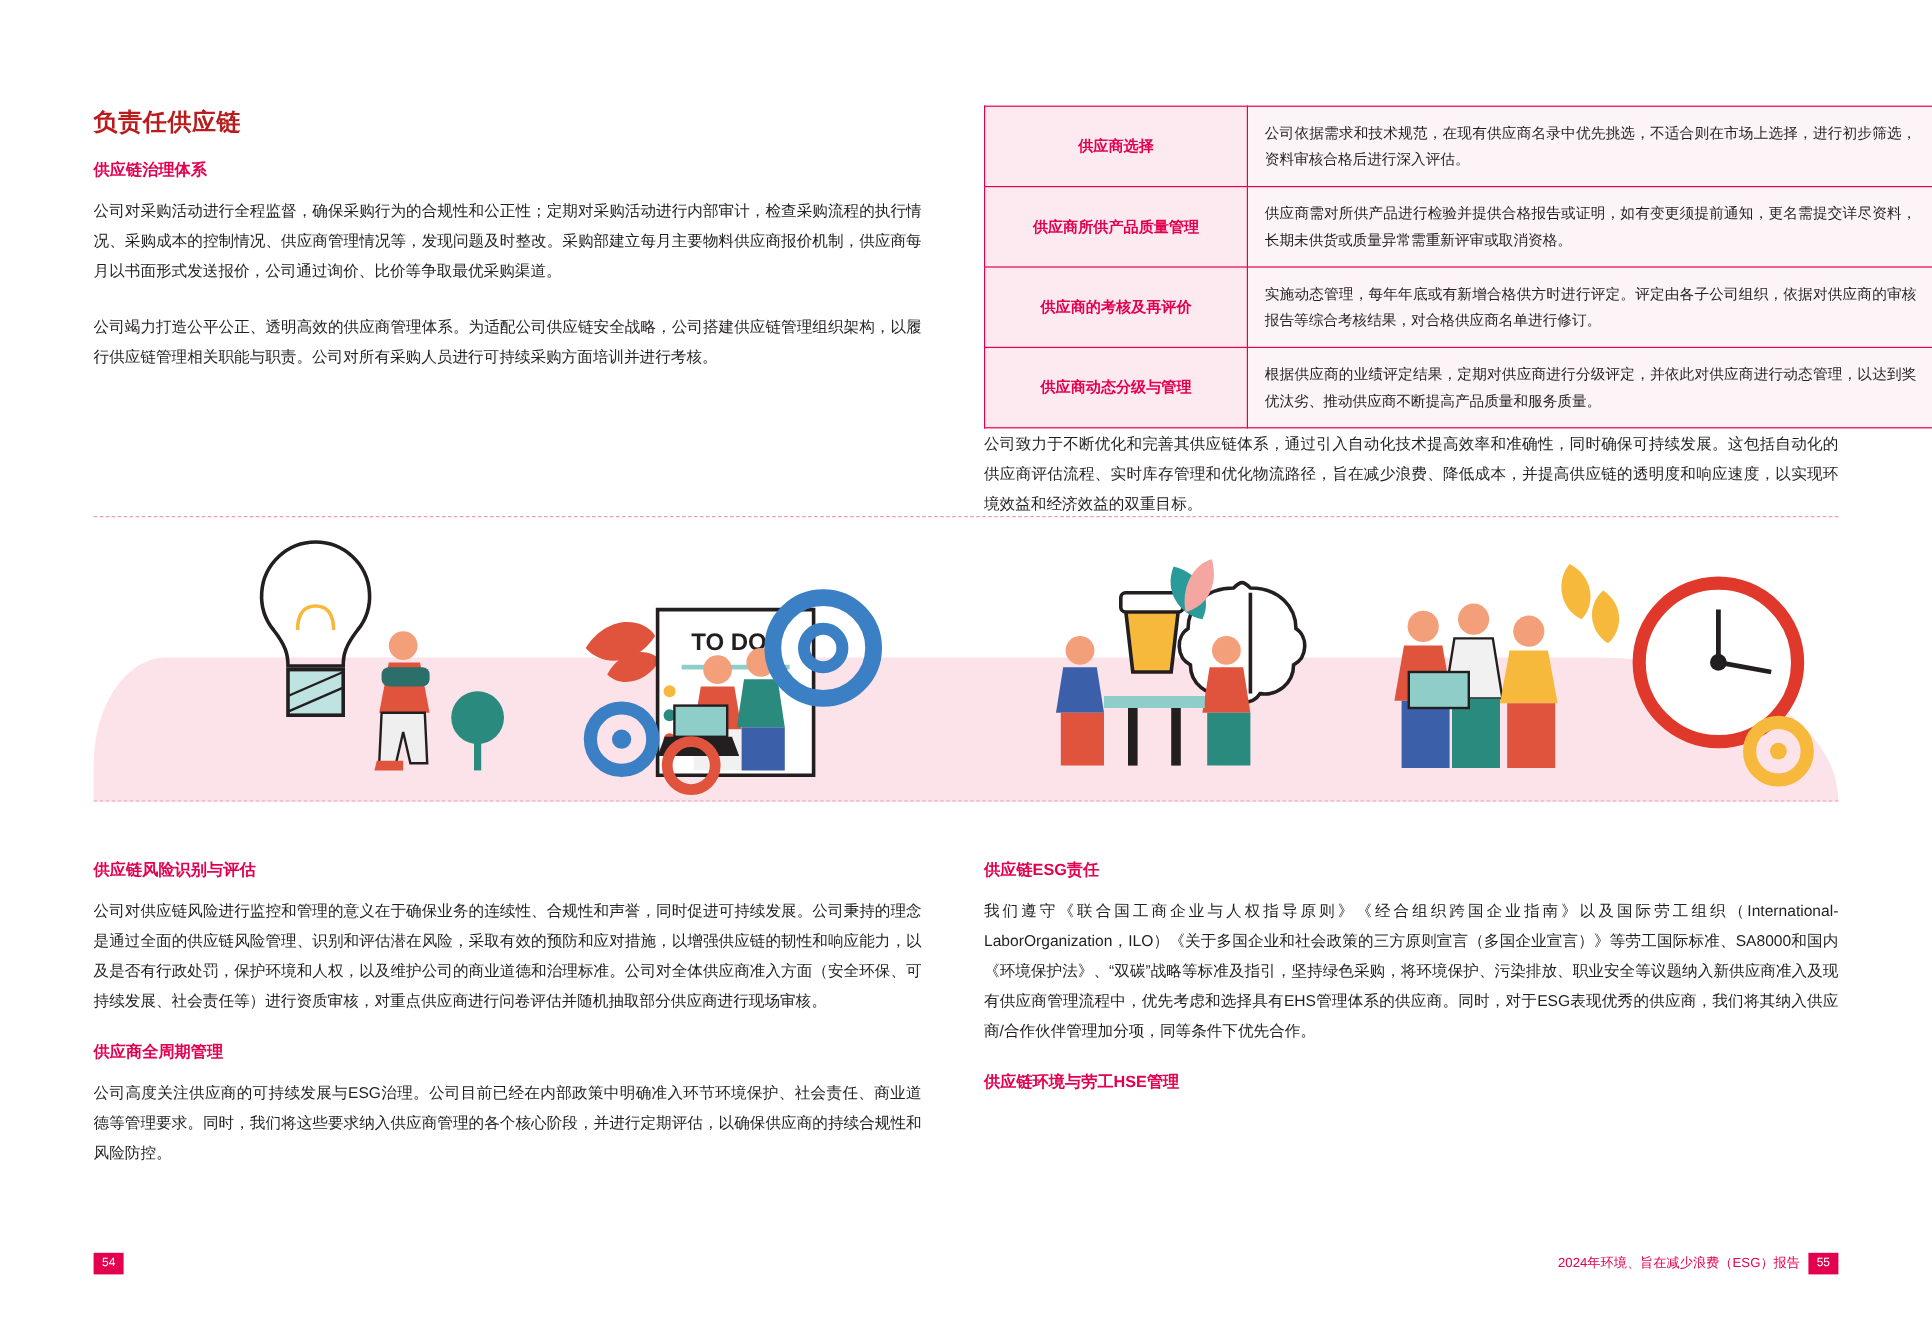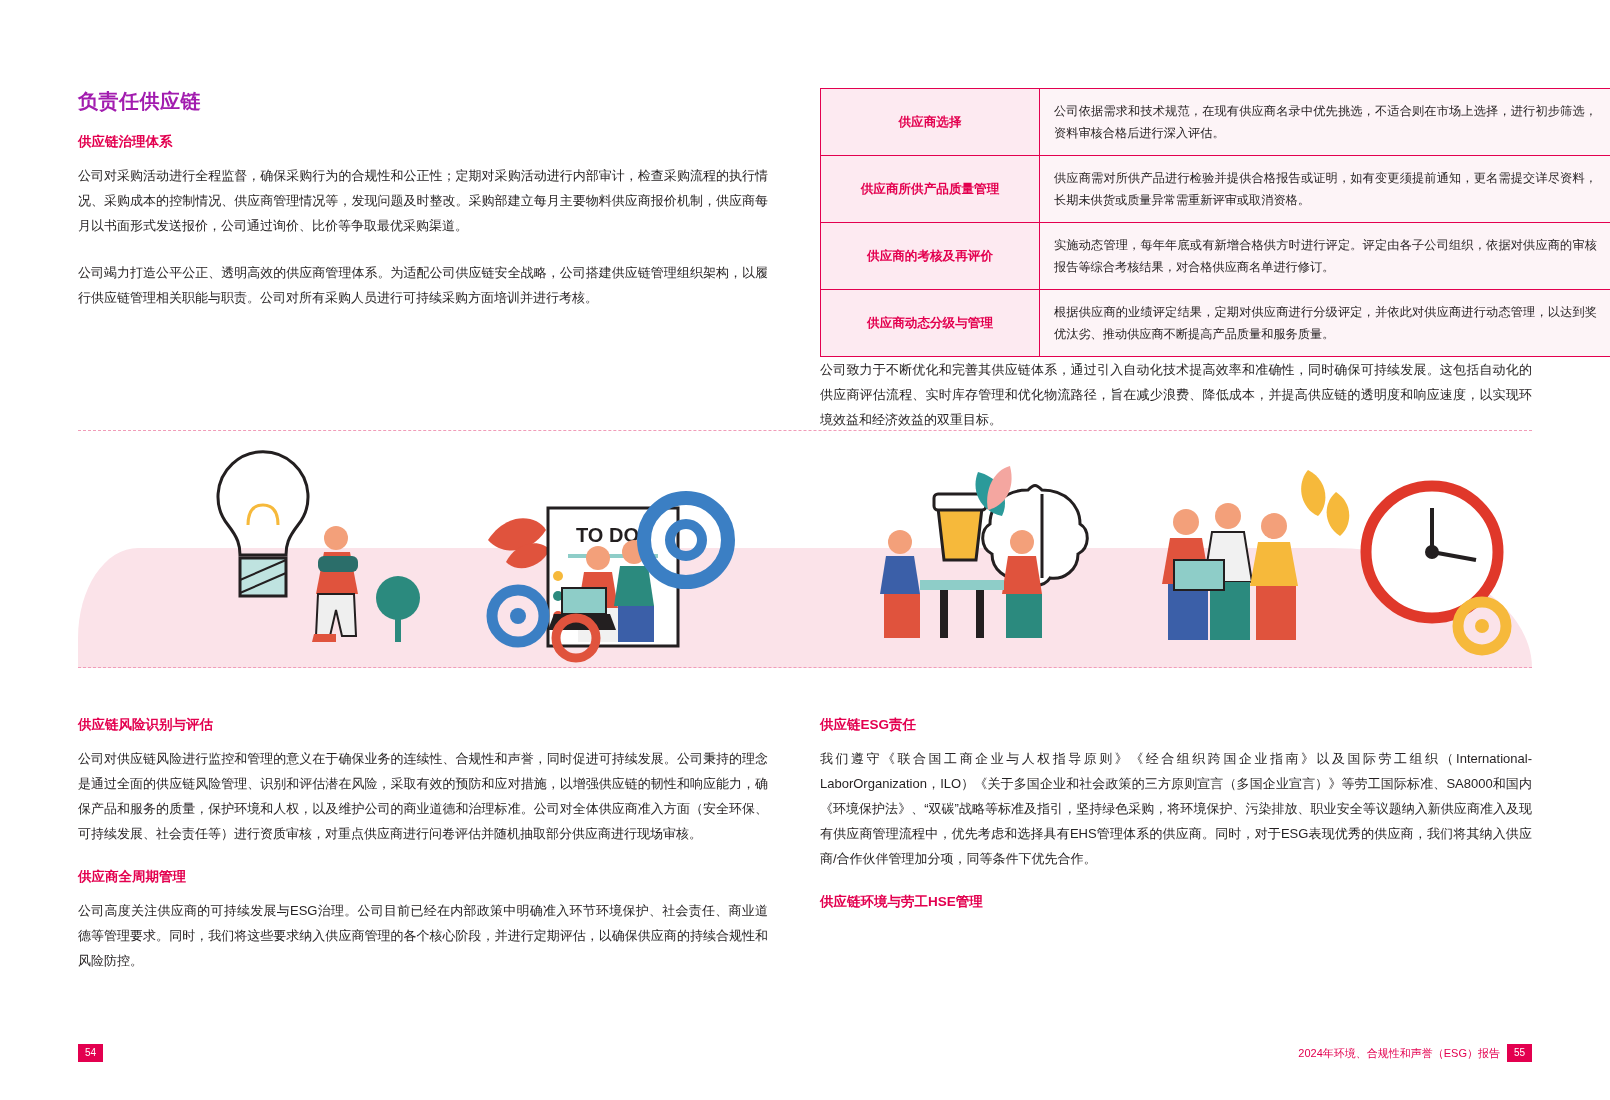--- a/index.html
+++ b/index.html
@@ -8,21 +8,21 @@
     font-family:"Liberation Sans","DejaVu Sans",sans-serif;
     color:#221f1f;position:relative;overflow:hidden;
   }
   .page{position:absolute;inset:0;}
 
   
   .col-left{position:absolute;left:78px;top:88px;width:690px;}
   .col-right{position:absolute;left:820px;top:88px;width:712px;}
 
   h1.section-title{
-    font-size:20px;font-weight:bold;color:#a21caf;margin:0 0 18px 0;
+    font-size:20px;font-weight:bold;color:#b91c1c;margin:0 0 18px 0;
     letter-spacing:.5px;
   }
   h2.sub-title{
     font-size:13.5px;font-weight:bold;color:#e3004f;margin:16px 0 12px 0;
   }
   p.body-text{
     font-size:13px;line-height:25px;margin:0 0 22px 0;color:#231f20;
     text-align:justify;
   }
   p.body-text.last{margin-bottom:20px;}
@@ -231,30 +231,30 @@
         <circle cx="1404" cy="196" r="24" fill="none" stroke="#f6b93b" stroke-width="11"></circle>
         <circle cx="1404" cy="196" r="7" fill="#f6b93b"></circle>
       </g>
     </svg>
 
     <div class="dash-bot"></div>
   </div>
 
   <div class="lower-left">
     <h2 class="sub-title">供应链风险识别与评估</h2>
-    <p class="body-text">公司对供应链风险进行监控和管理的意义在于确保业务的连续性、合规性和声誉，同时促进可持续发展。公司秉持的理念是通过全面的供应链风险管理、识别和评估潜在风险，采取有效的预防和应对措施，以增强供应链的韧性和响应能力，确保产品和服务的质量，保护环境和人权，以及维护公司的商业道德和治理标准。公司对全体供应商准入方面（安全环保、可持续发展、社会责任等）进行资质审核，对重点供应商进行问卷评估并随机抽取部分供应商进行现场审核。</p>
+    <p class="body-text">公司对供应链风险进行监控和管理的意义在于确保业务的连续性、合规性和声誉，同时促进可持续发展。公司秉持的理念是通过全面的供应链风险管理、识别和评估潜在风险，采取有效的预防和应对措施，以增强供应链的韧性和响应能力，以及是否有行政处罚，保护环境和人权，以及维护公司的商业道德和治理标准。公司对全体供应商准入方面（安全环保、可持续发展、社会责任等）进行资质审核，对重点供应商进行问卷评估并随机抽取部分供应商进行现场审核。</p>
 
     <h2 class="sub-title">供应商全周期管理</h2>
     <p class="body-text">公司高度关注供应商的可持续发展与ESG治理。公司目前已经在内部政策中明确准入环节环境保护、社会责任、商业道德等管理要求。同时，我们将这些要求纳入供应商管理的各个核心阶段，并进行定期评估，以确保供应商的持续合规性和风险防控。</p>
   </div>
 
   <div class="lower-right">
     <h2 class="sub-title">供应链ESG责任</h2>
     <p class="body-text">我们遵守《联合国工商企业与人权指导原则》《经合组织跨国企业指南》以及国际劳工组织（International-LaborOrganization，ILO）《关于多国企业和社会政策的三方原则宣言（多国企业宣言）》等劳工国际标准、SA8000和国内《环境保护法》、“双碳”战略等标准及指引，坚持绿色采购，将环境保护、污染排放、职业安全等议题纳入新供应商准入及现有供应商管理流程中，优先考虑和选择具有EHS管理体系的供应商。同时，对于ESG表现优秀的供应商，我们将其纳入供应商/合作伙伴管理加分项，同等条件下优先合作。</p>
 
     <h2 class="sub-title">供应链环境与劳工HSE管理</h2>
   </div>
 
   <div class="folio folio-left">54</div>
-  <div class="footer-text">2024年环境、合规性和声誉（ESG）报告</div>
+  <div class="footer-text">2024年环境、旨在减少浪费（ESG）报告</div>
   <div class="folio folio-right">55</div>
 
 </div>
 
 </body></html>

